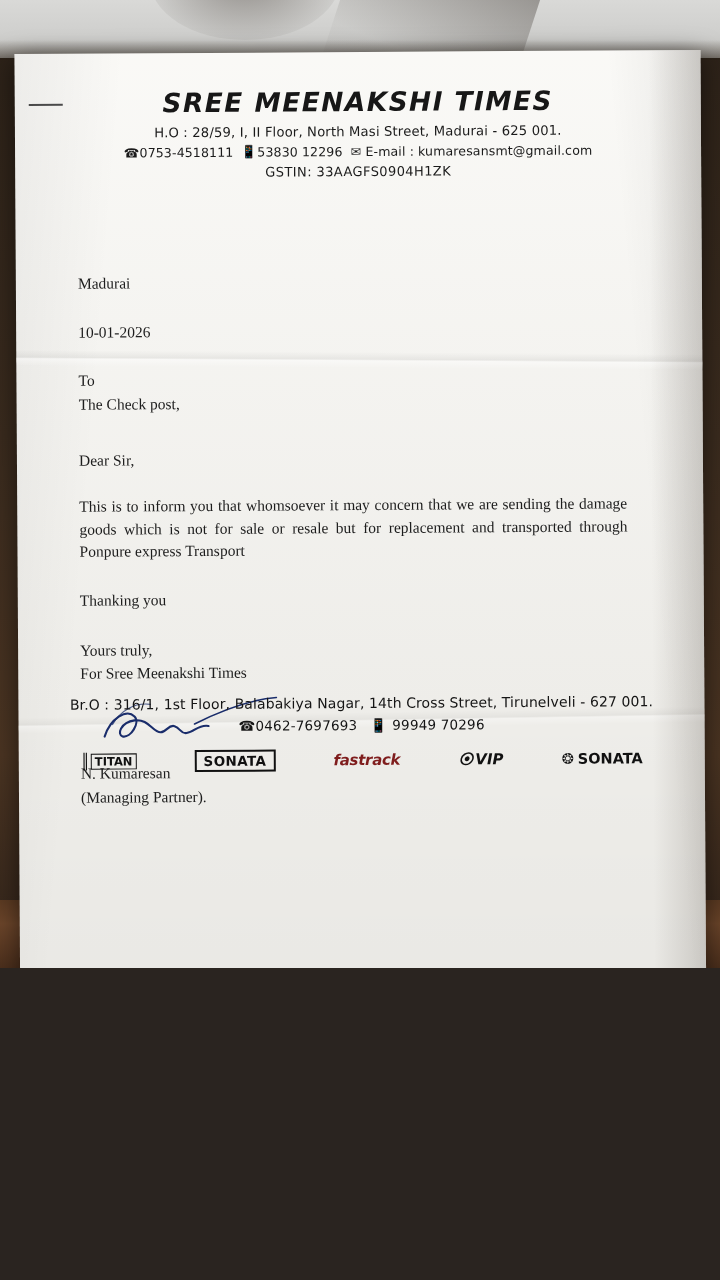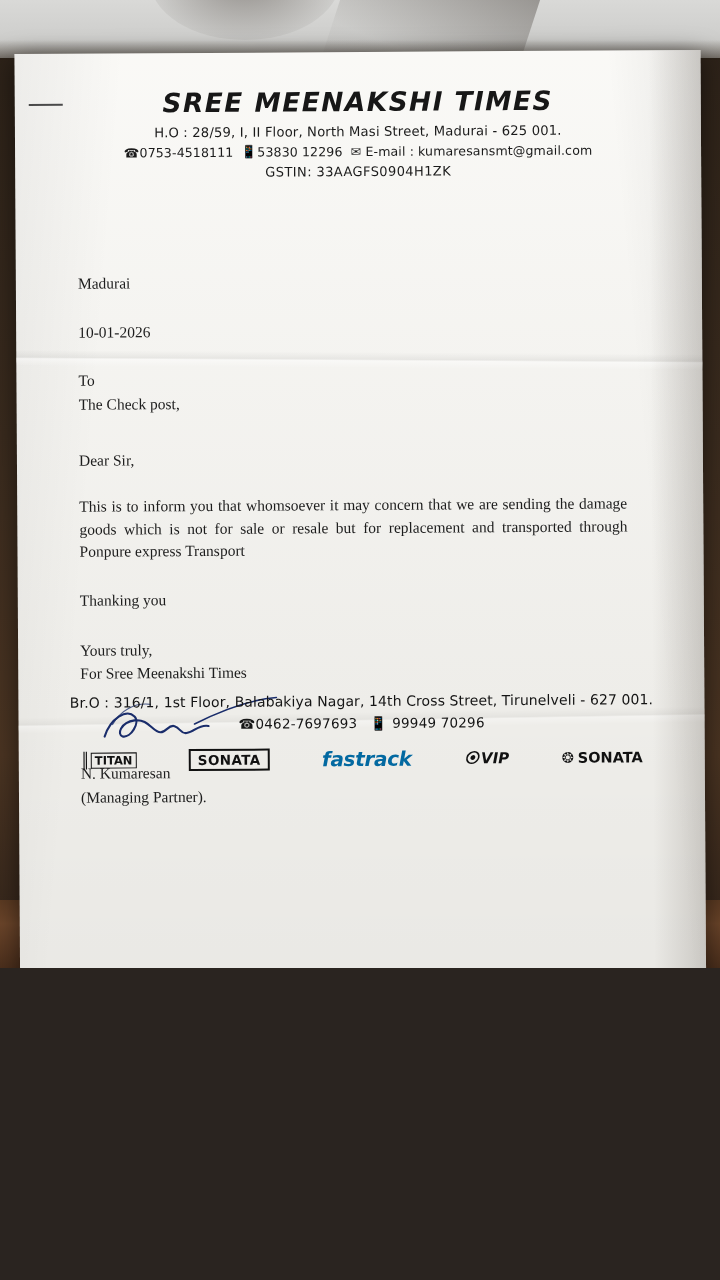--- a/index.html
+++ b/index.html
@@ -216,21 +216,21 @@
   }
   #brand-sonata {
     border: 2px solid #111;
     padding: 1px 7px;
     font-size: 13.5px;
     font-weight: bold;
     color: #111;
     letter-spacing: 0.4px;
   }
   #brand-fastrack {
-    font-size: 20px; font-weight: bold; font-style: italic; color: #0369a1;
+    font-size: 15px; font-weight: bold; font-style: italic; color: #7f1d1d;
     letter-spacing: -0.3px;
   }
   #brand-vip {
     font-size: 15px; font-weight: bold; font-style: italic; color: #111;
     display: flex; align-items: center; gap: 2px;
   }
   #brand-havells {
     font-size: 14.5px; font-weight: bold; color: #111;
     display: flex; align-items: center; gap: 4px;
   }

